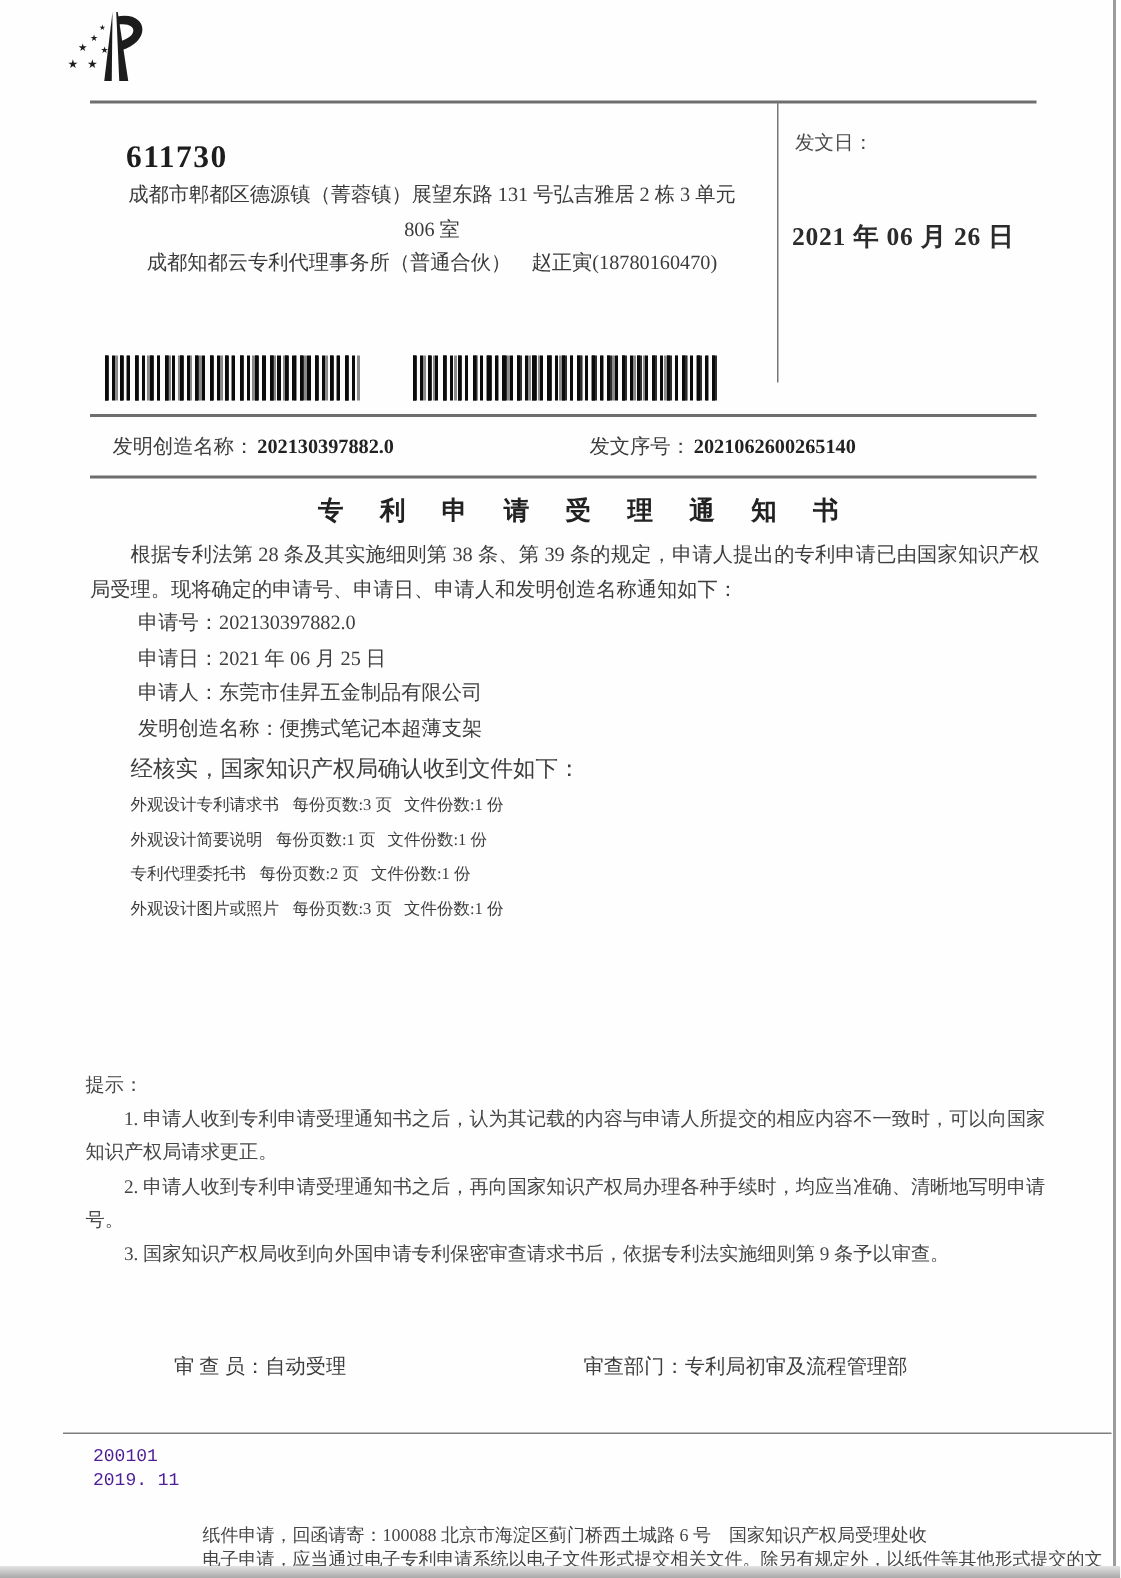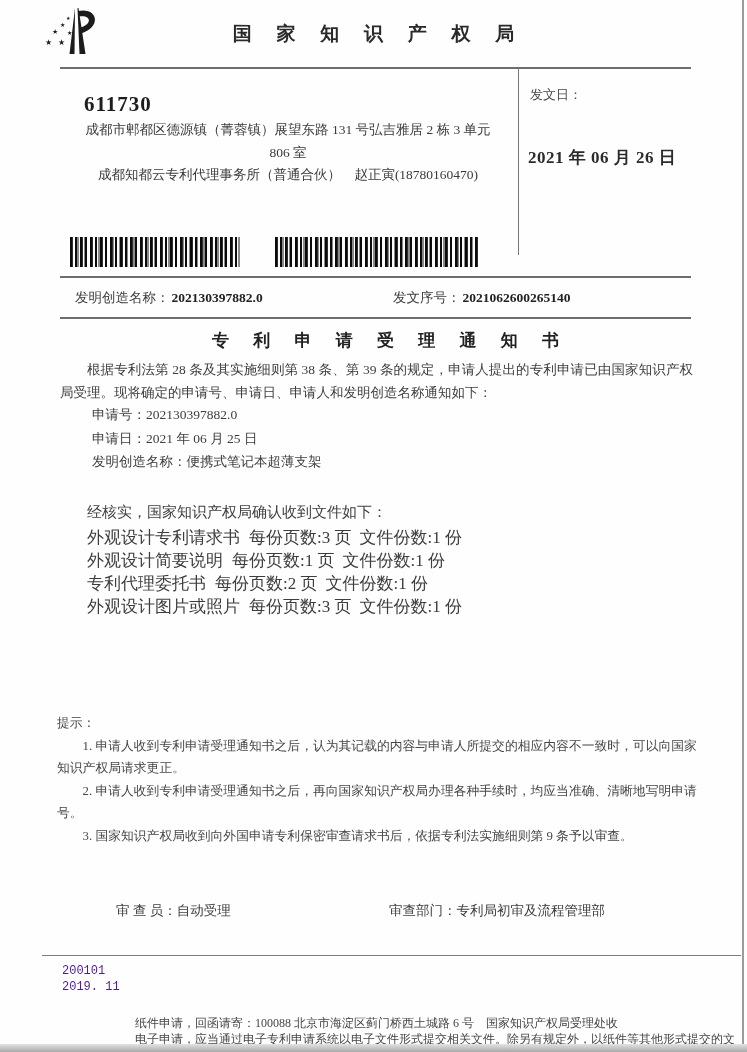--- a/index.html
+++ b/index.html
@@ -51,21 +51,21 @@
   .meta-num { font-weight:700; color:#222; margin-left:2px; }
 
   
   .doc-title {
     left:0; right:0; top:329px; text-align:center;
     font-size:17px; font-weight:700; letter-spacing:10px; text-indent:10px; color:#222;padding-left:24px;
   }
   .para1 { left:60px; top:358px; width:633px; font-size:13.5px; line-height:23.4px; text-align:justify; text-indent:2em; }
   .fields { left:92px; top:403px; font-size:13.5px; line-height:23.6px; }
   .confirm { left:87px; top:503px; font-size:15px; }
-  .docs { left:87px; top:526px; font-size:17px; line-height:23px; }
+  .docs { left:87px; top:526px; font-size:11px; line-height:23px; }
   .docs .gap { display:inline-block; width:9px; }
   .docs .gap2 { display:inline-block; width:8px; }
 
   
   .tips { left:57px; top:712px; width:648px; font-size:12.8px; line-height:22.6px; color:#464646; }
   .tips p { text-indent:2em; }
 
   
   .sig-a { left:116px; top:902px; font-size:13.5px; }
   .sig-b { left:389px; top:902px; font-size:13.5px;text-align:center; }
@@ -91,21 +91,20 @@
       <path d="M42 6 C62 2 66 22 45 28.5 L44.2 22.5 C57 19 55 9.5 42.8 11.5 Z"></path>
       <text x="30" y="15" font-size="5">★</text>
       <text x="24" y="22" font-size="6">★</text>
       <text x="31" y="30" font-size="6">★</text>
       <text x="16" y="29" font-size="7">★</text>
       <text x="22" y="40" font-size="8">★</text>
       <text x="9" y="40" font-size="8">★</text>
     </g>
   </svg>
 
-  <div class="abs org-title">国 家 知 识 产 权 局</div>
 
   <div class="abs rule rule-top"></div>
 
   <div class="abs refbox">
     <div class="ref-label">发文日：</div>
     <div class="ref-date">2021 年 06 月 26 日</div>
   </div>
 
   <div class="abs postal">611730</div>
   <div class="abs addr">
@@ -128,20 +127,21 @@
 
   <div class="abs rule rule-3"></div>
 
   <div class="abs doc-title">专 利 申 请 受 理 通 知 书</div>
 
   <div class="abs para1">根据专利法第 28 条及其实施细则第 38 条、第 39 条的规定，申请人提出的专利申请已由国家知识产权局受理。现将确定的申请号、申请日、申请人和发明创造名称通知如下：</div>
 
   <div class="abs fields">
     <div><span>申请号：</span><span>202130397882.0</span></div>
     <div><span>申请日：</span><span>2021 年 06 月 25 日</span></div>
+    <div><span>申请人：</span><span>东莞市佳昇五金制品有限公司</span></div>
     <div><span>发明创造名称：</span><span>便携式笔记本超薄支架</span></div>
   </div>
 
   <div class="abs confirm">经核实，国家知识产权局确认收到文件如下：</div>
   <div class="abs docs">
     <div><span>外观设计专利请求书</span><span class="gap"></span><span>每份页数:3 页</span><span class="gap2"></span><span>文件份数:1 份</span></div>
     <div><span>外观设计简要说明</span><span class="gap"></span><span>每份页数:1 页</span><span class="gap2"></span><span>文件份数:1 份</span></div>
     <div><span>专利代理委托书</span><span class="gap"></span><span>每份页数:2 页</span><span class="gap2"></span><span>文件份数:1 份</span></div>
     <div><span>外观设计图片或照片</span><span class="gap"></span><span>每份页数:3 页</span><span class="gap2"></span><span>文件份数:1 份</span></div>
   </div>

